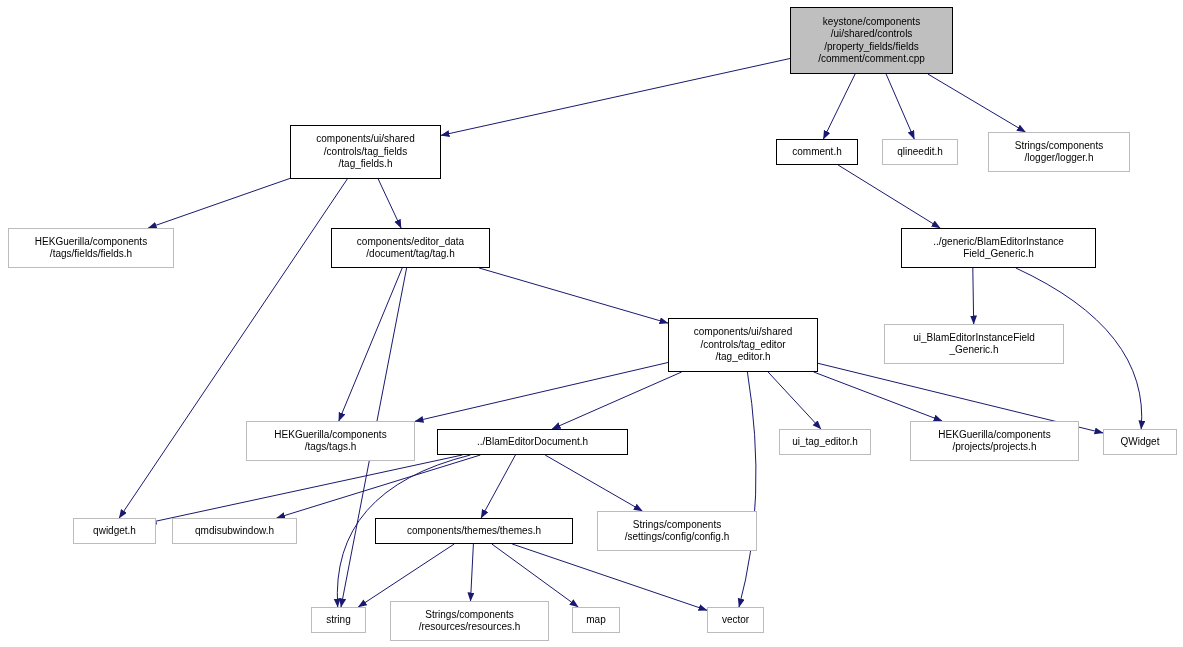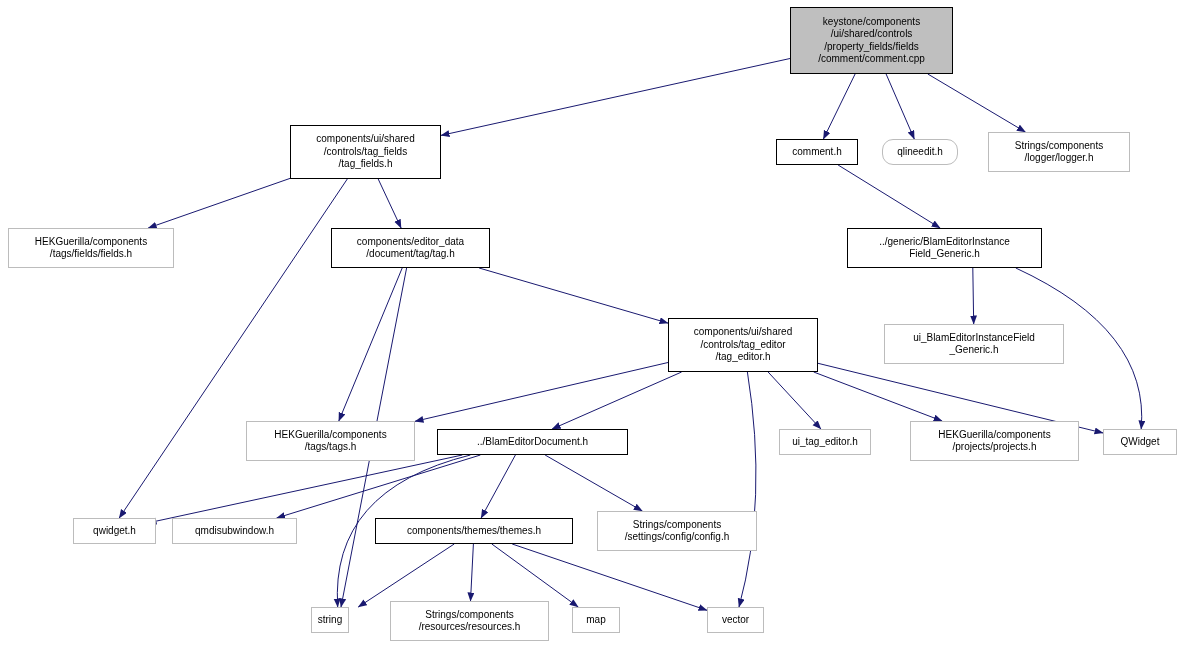--- a/index.html
+++ b/index.html
@@ -85,36 +85,36 @@
       <div class="lbl">/comment/comment.cpp</div>
     </div>
     <div class="node linked" style="left: 290px; top: 125px; width: 151px; height: 54px;">
       <div class="lbl">components/ui/shared</div>
       <div class="lbl">/controls/tag_fields</div>
       <div class="lbl">/tag_fields.h</div>
     </div>
     <div class="node linked" style="left: 776px; top: 139px; width: 82px; height: 26px;">
       <div class="lbl">comment.h</div>
     </div>
-    <div class="node plain" style="left: 882px; top: 139px; width: 76px; height: 26px; border-radius: 11px;">
+    <div class="node plain" style="left: 882px; top: 139px; width: 76px; height: 26px;">
       <div class="lbl">qlineedit.h</div>
     </div>
     <div class="node plain" style="left: 988px; top: 132px; width: 142px; height: 40px;">
       <div class="lbl">Strings/components</div>
       <div class="lbl">/logger/logger.h</div>
     </div>
     <div class="node plain" style="left: 8px; top: 228px; width: 166px; height: 40px;">
       <div class="lbl">HEKGuerilla/components</div>
       <div class="lbl">/tags/fields/fields.h</div>
     </div>
     <div class="node linked" style="left: 331px; top: 228px; width: 159px; height: 40px;">
       <div class="lbl">components/editor_data</div>
       <div class="lbl">/document/tag/tag.h</div>
     </div>
-    <div class="node linked" style="left: 847px; top: 228px; width: 195px; height: 40px;">
+    <div class="node linked" style="left: 901px; top: 228px; width: 195px; height: 40px;">
       <div class="lbl">../generic/BlamEditorInstance</div>
       <div class="lbl">Field_Generic.h</div>
     </div>
     <div class="node linked" style="left: 668px; top: 318px; width: 150px; height: 54px;">
       <div class="lbl">components/ui/shared</div>
       <div class="lbl">/controls/tag_editor</div>
       <div class="lbl">/tag_editor.h</div>
     </div>
     <div class="node plain" style="left: 884px; top: 324px; width: 180px; height: 40px;">
       <div class="lbl">ui_BlamEditorInstanceField</div>
@@ -143,21 +143,21 @@
     <div class="node linked" style="left: 375px; top: 518px; width: 198px; height: 26px;">
       <div class="lbl">components/themes/themes.h</div>
     </div>
     <div class="node plain" style="left: 172px; top: 518px; width: 125px; height: 26px;">
       <div class="lbl">qmdisubwindow.h</div>
     </div>
     <div class="node plain" style="left: 597px; top: 511px; width: 160px; height: 40px;">
       <div class="lbl">Strings/components</div>
       <div class="lbl">/settings/config/config.h</div>
     </div>
-    <div class="node plain" style="left: 311px; top: 607px; width: 38px; height: 26px;">
+    <div class="node plain" style="left: 311px; top: 607px; width: 55px; height: 26px;">
       <div class="lbl">string</div>
     </div>
     <div class="node plain" style="left: 390px; top: 601px; width: 159px; height: 40px;">
       <div class="lbl">Strings/components</div>
       <div class="lbl">/resources/resources.h</div>
     </div>
     <div class="node plain" style="left: 572px; top: 607px; width: 48px; height: 26px;">
       <div class="lbl">map</div>
     </div>
     <div class="node plain" style="left: 707px; top: 607px; width: 57px; height: 26px;">

